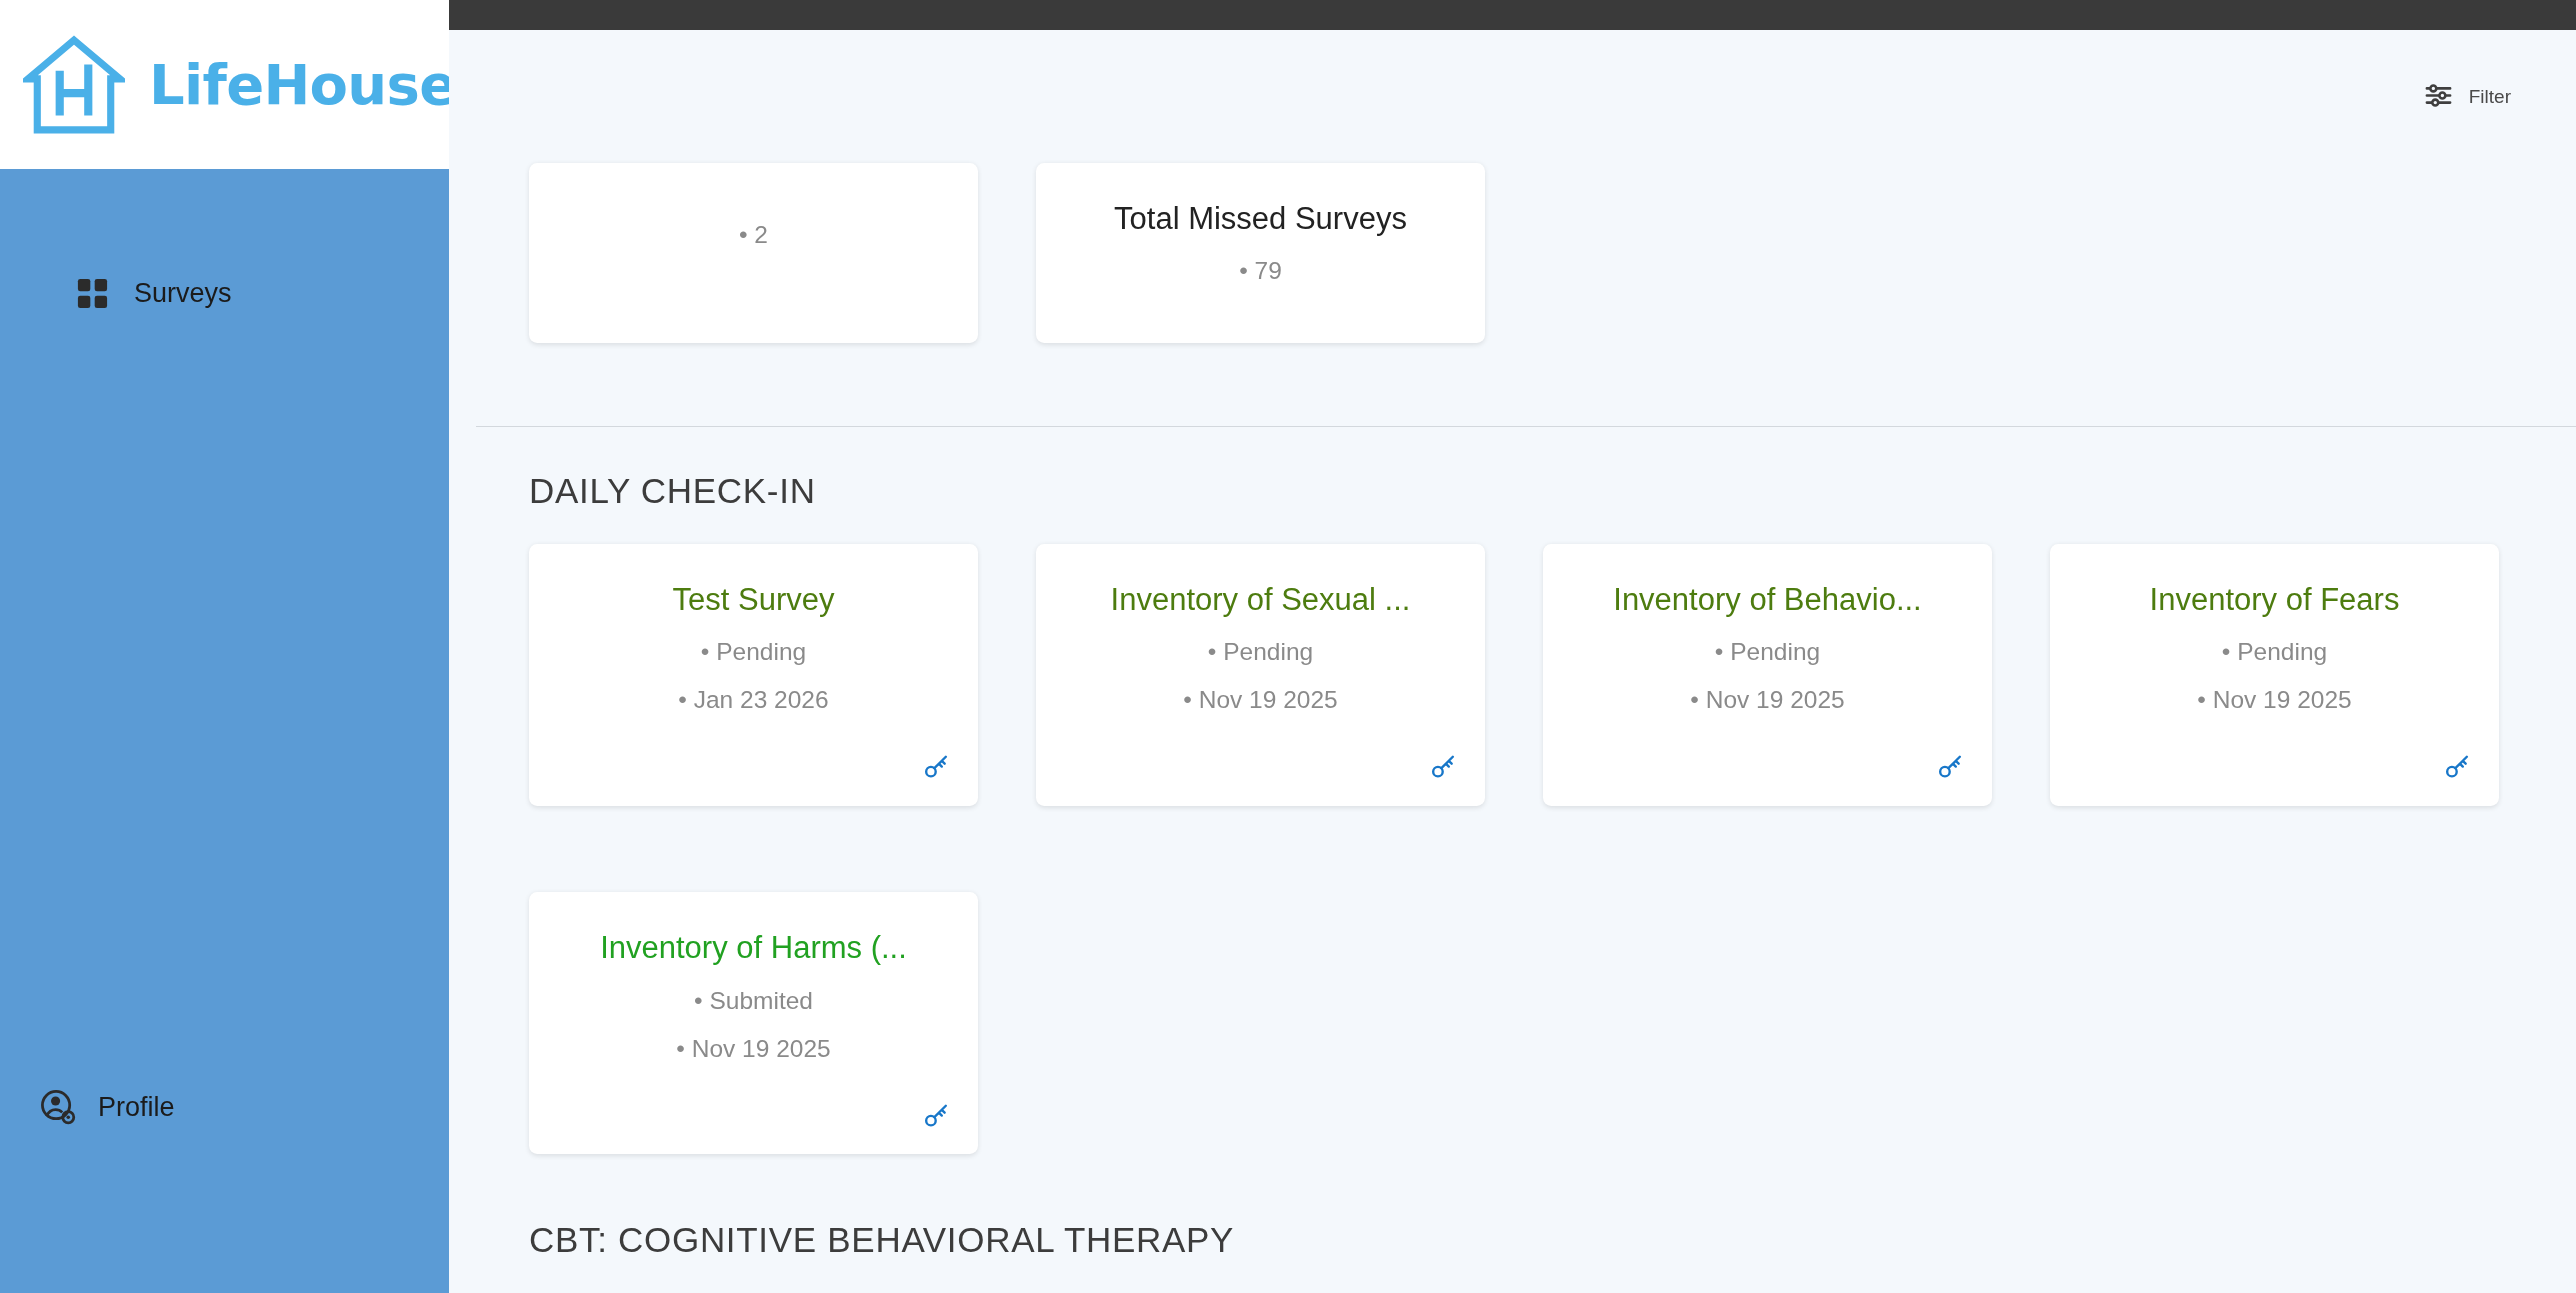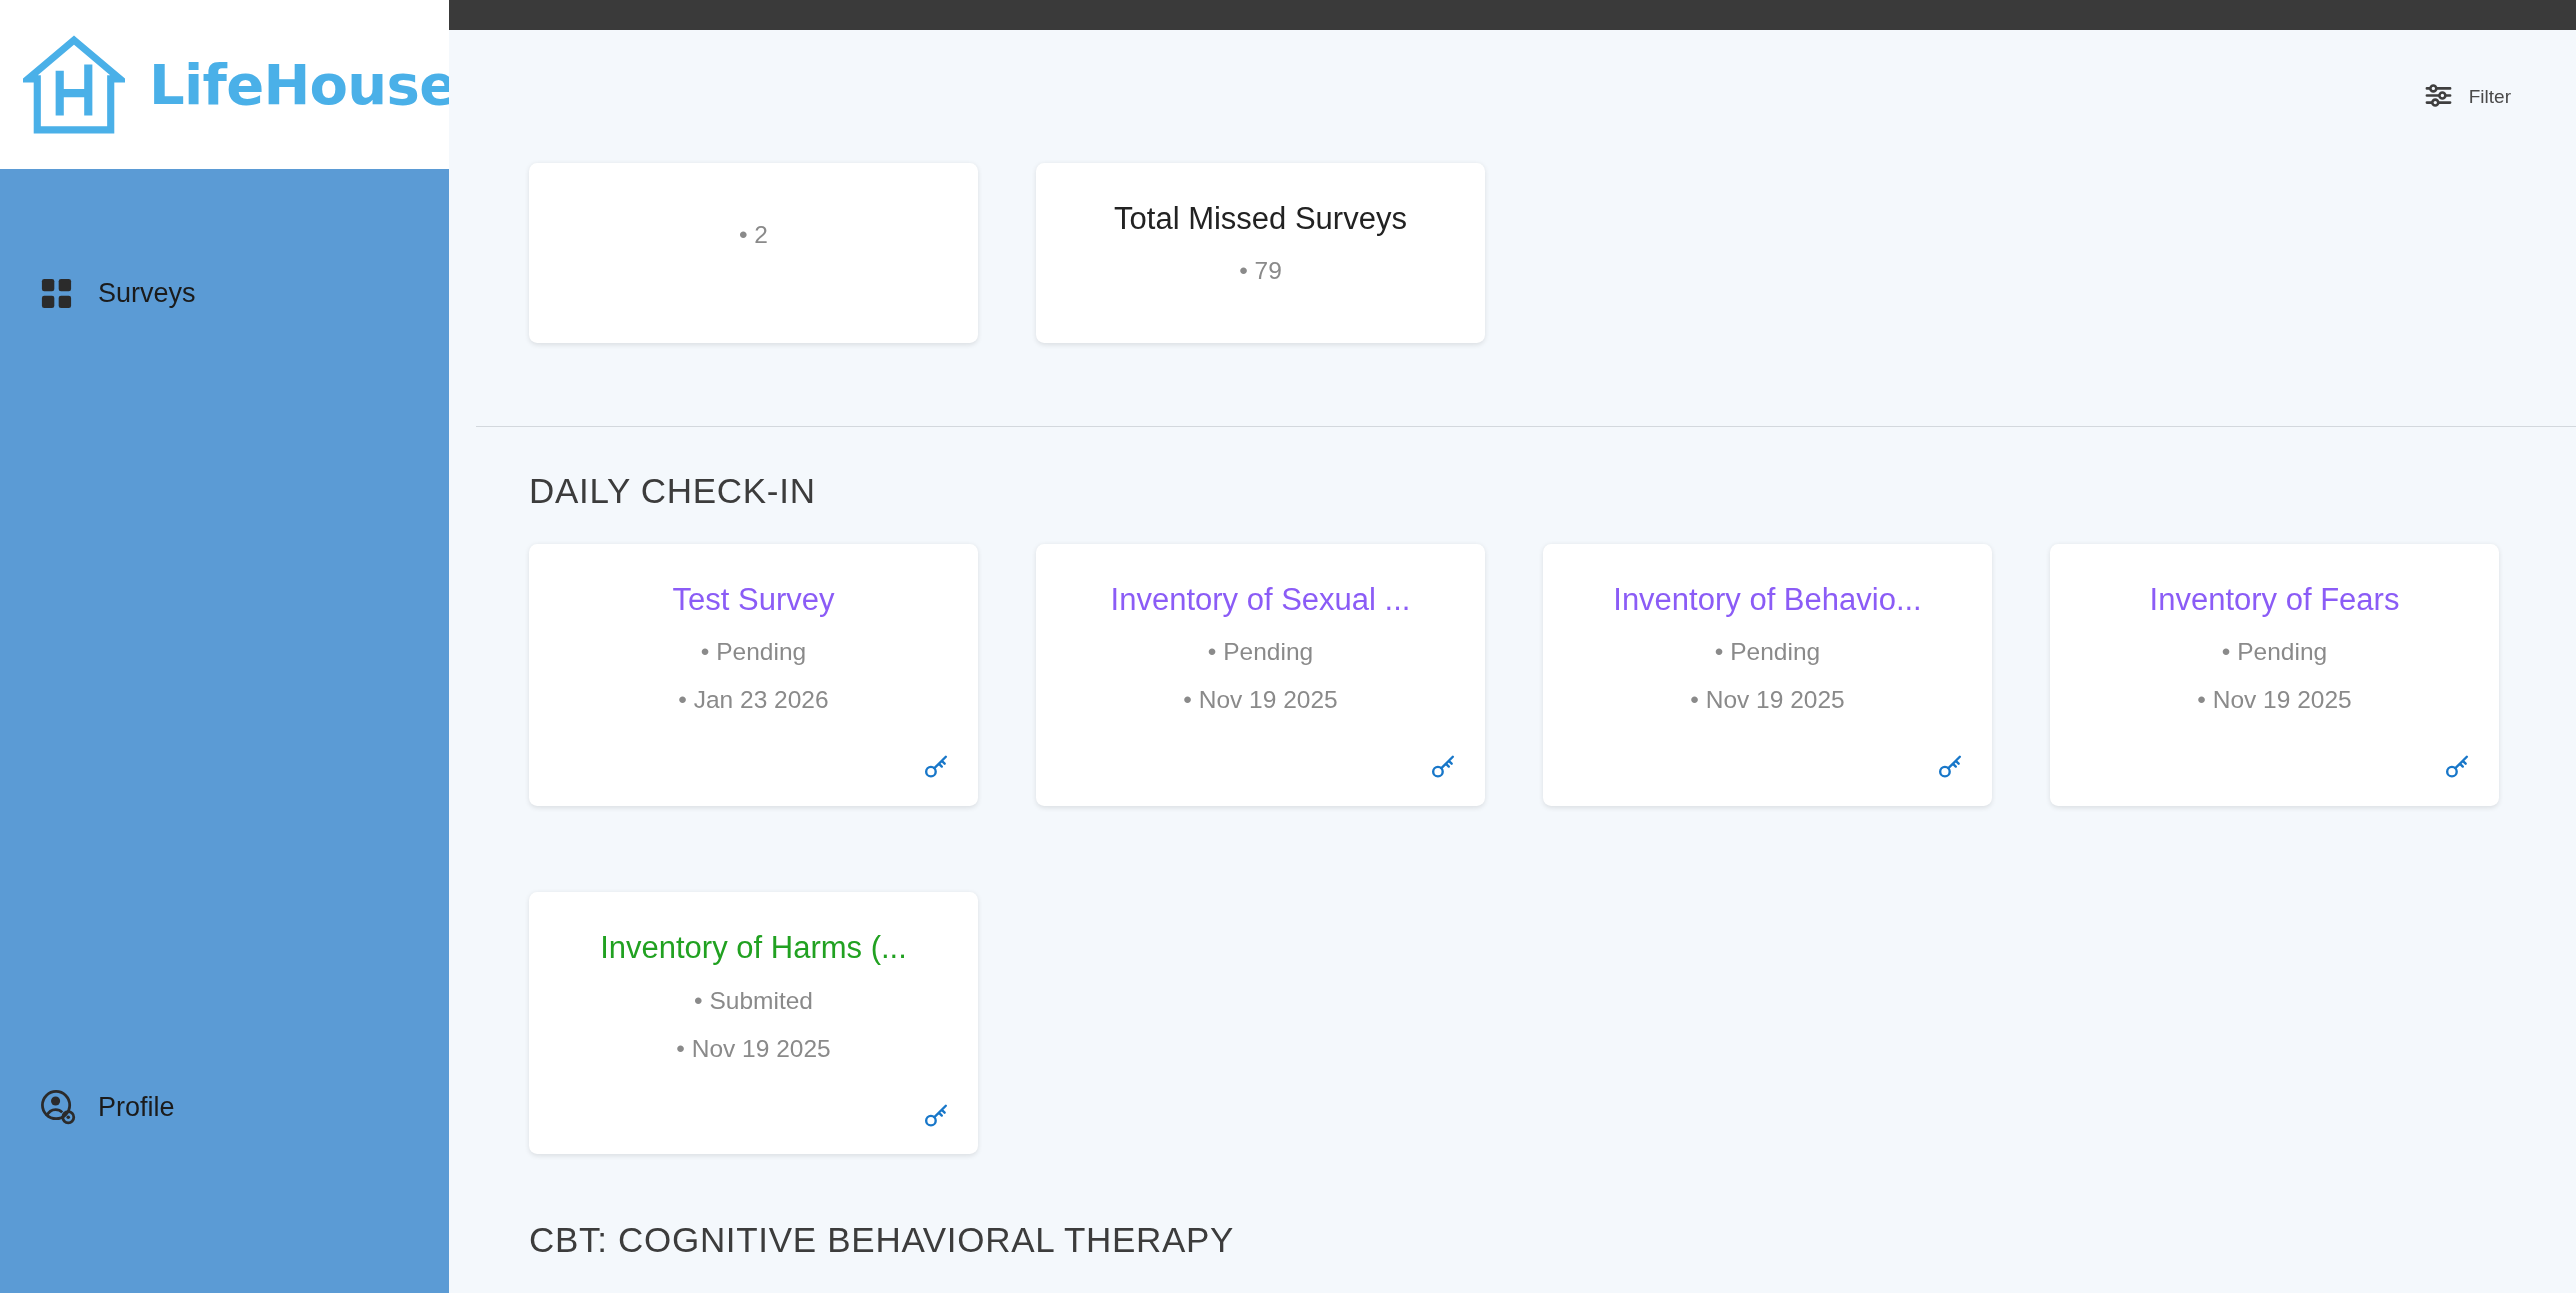--- a/index.html
+++ b/index.html
@@ -47,20 +47,21 @@
   .logo-text {
     font-size: 56px;
     font-weight: bold;
     color: #4ab0e8;
     letter-spacing: -0.7px;
     margin-left: 24px;
     font-family: "DejaVu Sans", sans-serif;
   }
   .nav-top {
     margin-top: 92px;
+    padding-left: 36px;
   }
   .nav-item {
     display: flex;
     align-items: center;
     height: 65px;
     padding-left: 39px;
     box-sizing: border-box;
     cursor: pointer;
   }
   .nav-item .nav-icon {
@@ -170,21 +171,21 @@
   }
   .survey-card {
     width: 449px;
     height: 262px;
     padding-top: 38px;
     text-align: center;
     margin-bottom: 28.6px;
   }
   .survey-title {
     font-size: 31px;
-    color: #8b5cf6;
+    color: #4d7c0f;
     white-space: nowrap;
     overflow: hidden;
     text-overflow: ellipsis;
     padding: 0 12.2px;
   }
   .survey-title.submitted { color: #21a121; }
   .survey-meta {
     font-size: 24.5px;
     color: #8a8a8a;
     margin-top: 20.4px;

